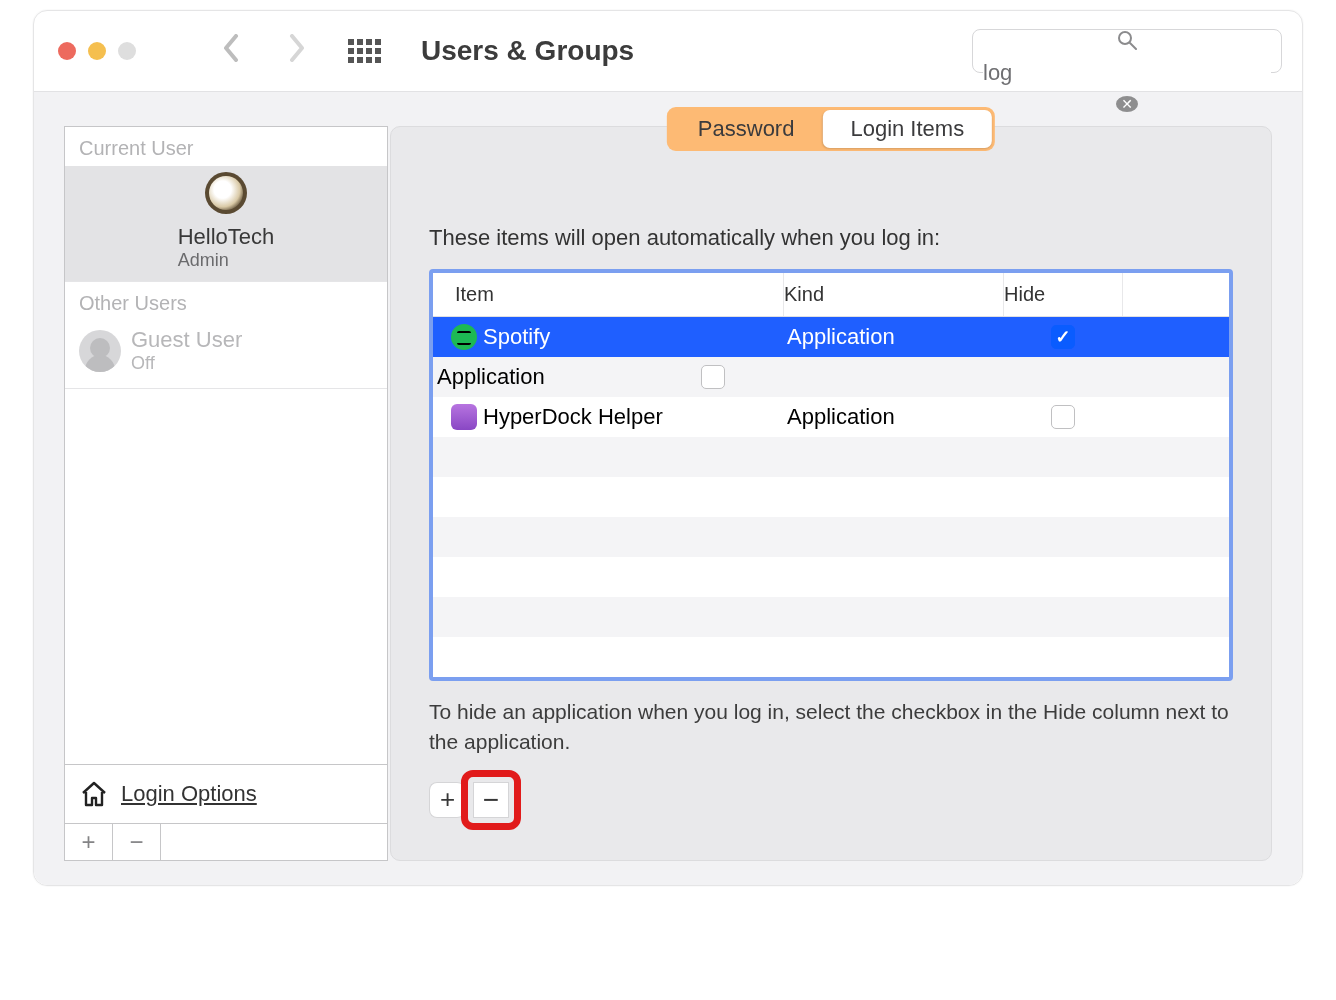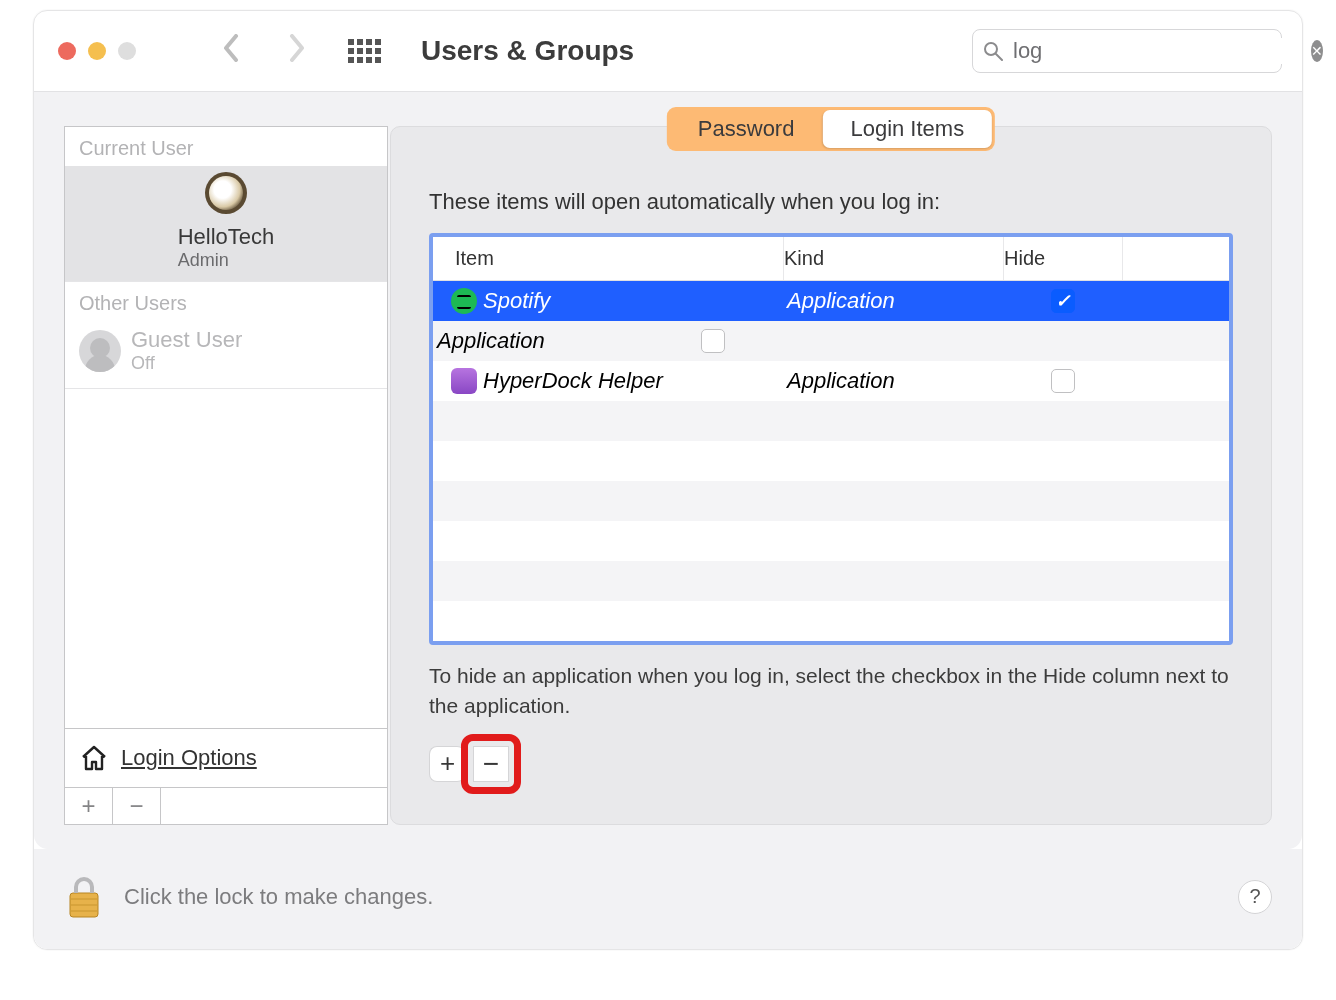--- a/index.html
+++ b/index.html
@@ -47,20 +47,21 @@
     flex: 1;
   }
   .search-box {
     display: flex; align-items: center;
     width: 310px; height: 44px;
     border: 1px solid #d7d7d9;
     border-radius: 8px;
     background: #fff;
     padding: 0 10px;
     gap: 10px;
+    flex-direction: column;
   }
   .search-box input {
     flex:1; border:none; outline:none; font-size:22px; color:#6f6f72;
   }
   .clear-btn {
     width:22px; height:22px; border-radius:50%; background:#8e8e8f;
     display:flex; align-items:center; justify-content:center; color:#fff; font-size:14px;
   }
   
   .content {
@@ -127,38 +128,38 @@
   }
   .tabs {
     position:absolute; top:-20px; left:50%; transform:translateX(-50%);
     display:flex; background:#fdba74; border-radius:9px; padding:3px;
   }
   .tab {
     padding: 6px 28px; font-size:22px; color:#3b3b3d; border-radius:7px;
   }
   .tab.active { background:#fff; box-shadow: 0 1px 2px rgba(0,0,0,0.15); }
   .panel-body { padding: 62px 38px 10px 38px; }
-  .intro { font-size:22px; color:#333; margin-bottom:18px; }
+  .intro { font-size:22px; color:#333; margin-bottom:18px;margin-top:36px; }
   .item-table {
     border: 4px solid #7b9ff0;
     border-radius: 4px;
     background:#fff;
     overflow:hidden;
   }
   .table-head {
     display:flex; background:#fff; border-bottom:1px solid #e0e0e2;
     font-size:20px; color:#333;
   }
   .col-item { flex: 0 0 350px; padding:10px 0 10px 22px; }
   .col-kind { flex: 0 0 220px; padding:10px 0; border-left:1px solid #e8e8ea;}
   .col-hide { flex: 0 0 120px; padding:10px 0; border-left:1px solid #e8e8ea; border-right:1px solid #e8e8ea;}
   .col-rest { flex:1; }
   .rows { }
   .trow {
-    display:flex; align-items:center; font-size:22px; height:40px;font-style:italic;
+    display:flex; align-items:center; font-size:22px; height:40px;
   }
   .trow:nth-child(odd){ background:#fff; }
   .trow:nth-child(even){ background:#f4f4f6; }
   .trow.selected { background:#1f5fff !important; color:#fff; }
   .trow .c-item { flex:0 0 350px; display:flex; align-items:center; gap:6px; padding-left:18px;}
   .trow .c-kind { flex:0 0 220px; padding-left:4px;}
   .trow .c-hide { flex:0 0 120px; display:flex; justify-content:center; }
   .trow .c-rest { flex:1; }
   .app-icon {
     width:26px; height:26px; border-radius:6px; display:inline-flex; align-items:center; justify-content:center;
@@ -365,25 +366,14 @@
           <div class="pill-btn plus">+</div>
           <div class="highlight-box">
             <div class="inner">−</div>
           </div>
         </div>
       </div>
     </div>
 
   </div>
 
-  <div class="bottom-bar">
-    <span class="lock-icon">
-      <svg width="40" height="48" viewBox="0 0 40 48">
-        <rect x="6" y="20" width="28" height="24" rx="3" fill="#e7b24a" stroke="#b78522" stroke-width="1"></rect>
-        <path d="M7 26 H33 M7 32 H33 M7 38 H33" stroke="#c9962f" stroke-width="1"></path>
-        <path d="M12 20 V14 a8 8 0 0 1 16 0 V20" fill="none" stroke="#b9b9bb" stroke-width="4"></path>
-      </svg>
-    </span>
-    <div class="lock-text">Click the lock to make changes.</div>
-    <div class="help-btn">?</div>
-  </div>
 
 </div>
 
 </body></html>

